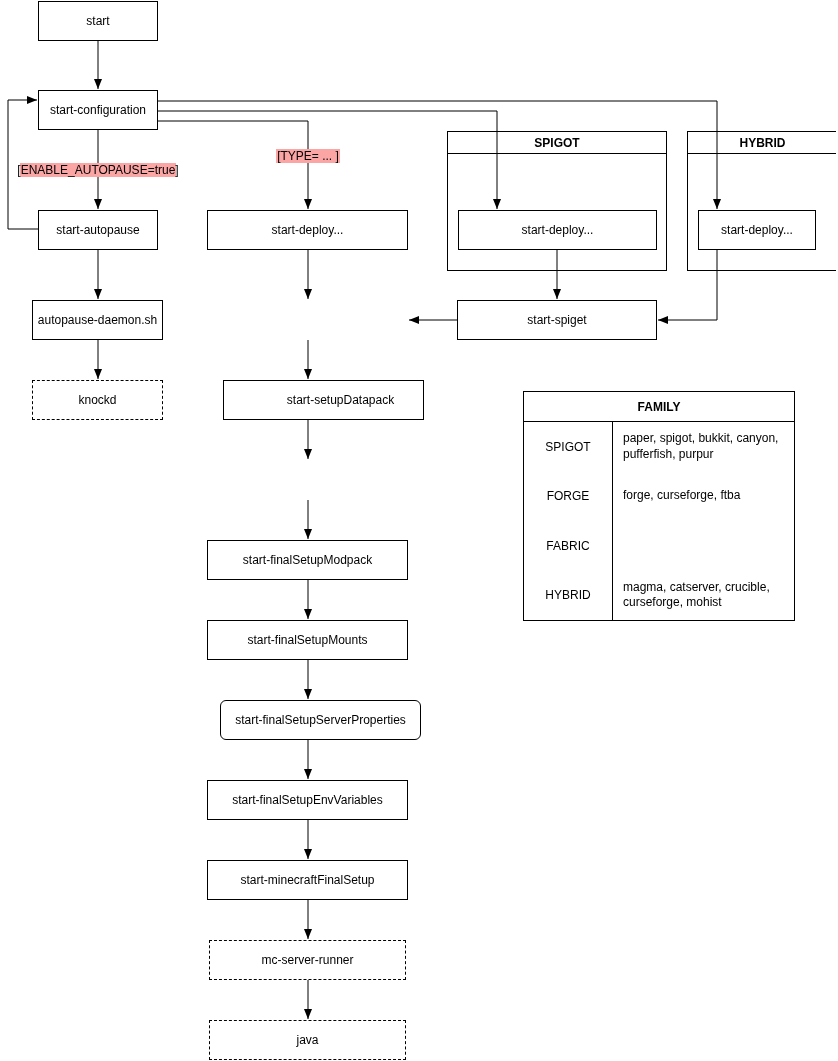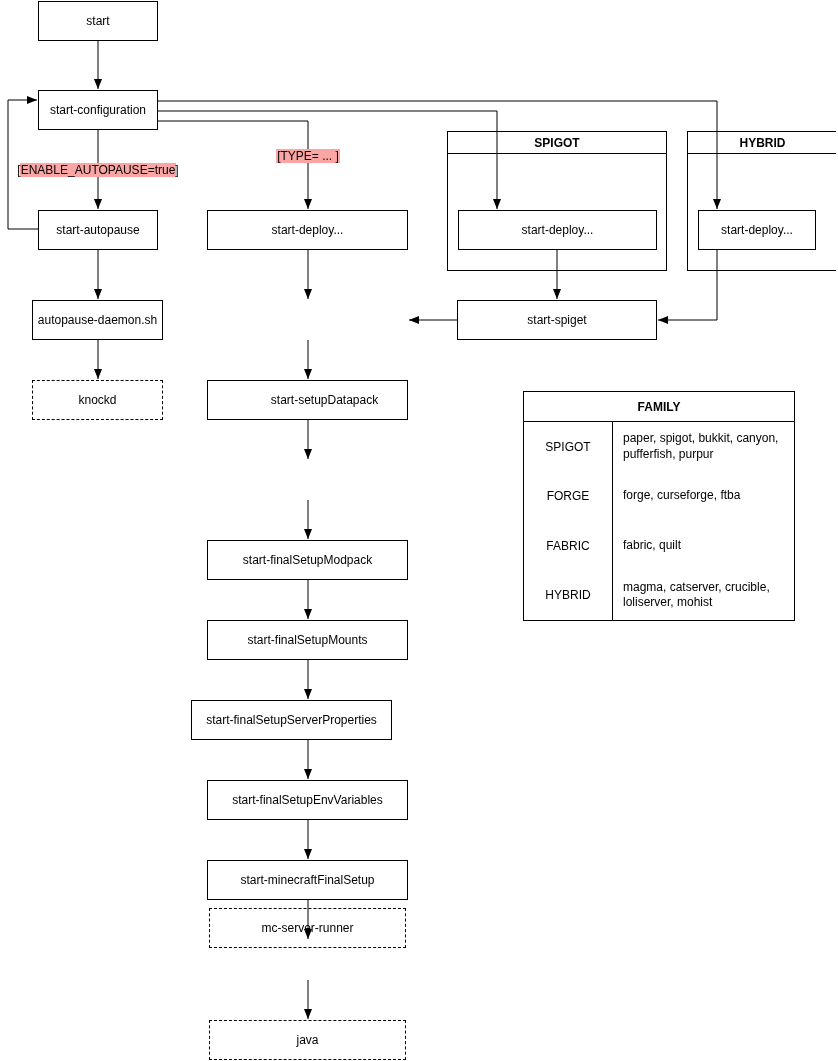--- a/index.html
+++ b/index.html
@@ -139,34 +139,34 @@
 
   <div class="node" style="left:38px; top:210px; width:120px; height:40px;">start-autopause</div>
 
   <div class="node" style="left:32px; top:300px; width:131px; height:40px;">autopause-daemon.sh</div>
 
   <div class="node dashed" style="left:32px; top:380px; width:131px; height:40px;">knockd</div>
 
   <div class="node" style="left:207px; top:210px; width:201px; height:40px;">start-deploy...</div>
 
 
-  <div class="node" style="left:207px; top:380px; width:201px; height:40px;padding-left:36px;">start-setupDatapack</div>
+  <div class="node" style="left:223px; top:380px; width:201px; height:40px;padding-left:36px;">start-setupDatapack</div>
 
 
   <div class="node" style="left:207px; top:540px; width:201px; height:40px;">start-finalSetupModpack</div>
 
   <div class="node" style="left:207px; top:620px; width:201px; height:40px;">start-finalSetupMounts</div>
 
-  <div class="node" style="left:191px; top:700px; width:201px; height:40px;">start-finalSetupServerProperties</div>
+  <div class="node" style="left:220px; top:700px; width:201px; height:40px;border-radius:6px;">start-finalSetupServerProperties</div>
 
   <div class="node" style="left:207px; top:780px; width:201px; height:40px;">start-finalSetupEnvVariables</div>
 
   <div class="node" style="left:207px; top:860px; width:201px; height:40px;">start-minecraftFinalSetup</div>
 
-  <div class="node dashed" style="left:209px; top:908px; width:197px; height:40px;">mc-server-runner</div>
+  <div class="node dashed" style="left:209px; top:940px; width:197px; height:40px;">mc-server-runner</div>
 
   <div class="node dashed" style="left:209px; top:1020px; width:197px; height:40px;">java</div>
 
   <div class="group" style="left:447px; top:131px; width:220px; height:140px;">
     <div class="group-header">SPIGOT</div>
   </div>
   <div class="node" style="left:458px; top:210px; width:199px; height:40px;">start-deploy...</div>
 
   <div class="group" style="left:687px; top:131px; width:151px; height:140px;">
     <div class="group-header">HYBRID</div>
@@ -185,22 +185,21 @@
       <div class="family-row">
         <div class="family-cell-key">SPIGOT</div>
         <div class="family-cell-val">paper, spigot, bukkit, canyon, pufferfish, purpur</div>
       </div>
       <div class="family-row">
         <div class="family-cell-key">FORGE</div>
         <div class="family-cell-val">forge, curseforge, ftba</div>
       </div>
       <div class="family-row">
         <div class="family-cell-key">FABRIC</div>
-        <div class="family-cell-val">fabric, quilt</div>
       </div>
       <div class="family-row">
         <div class="family-cell-key">HYBRID</div>
-        <div class="family-cell-val">magma, catserver, crucible, loliserver, mohist</div>
+        <div class="family-cell-val">magma, catserver, crucible, curseforge, mohist</div>
       </div>
     </div>
   </div>
 
 </div>
 
 </body></html>

